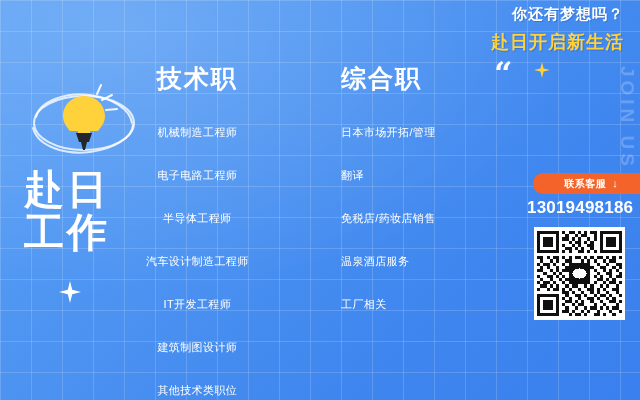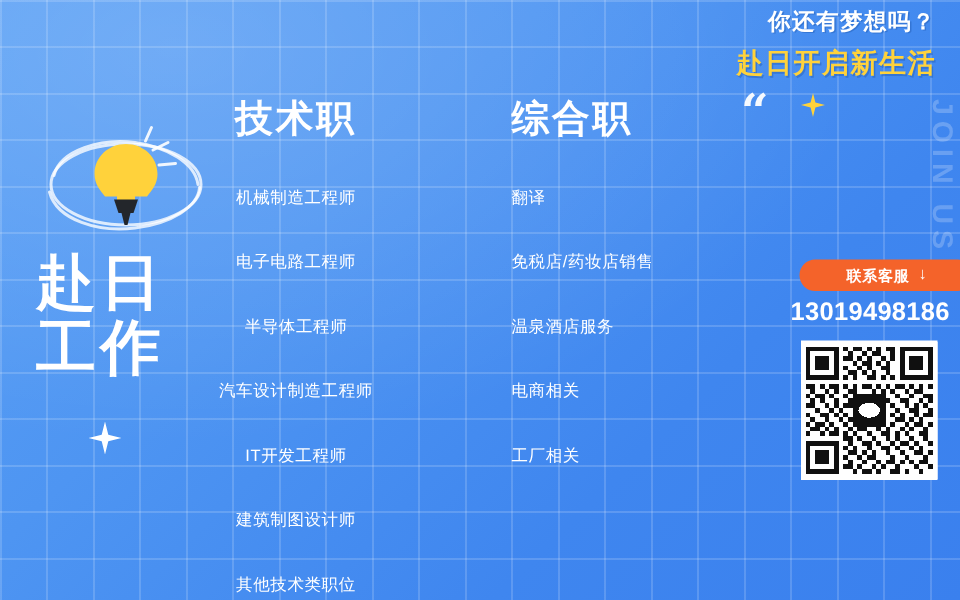--- a/index.html
+++ b/index.html
@@ -161,24 +161,24 @@
       <li>汽车设计制造工程师</li>
       <li>IT开发工程师</li>
       <li>建筑制图设计师</li>
       <li>其他技术类职位</li>
     </ul>
   </div>
 
   <div class="col col-gen">
     <div class="col-head">综合职</div>
     <ul class="col-list">
+      <li>日本市场开拓/管理</li>
       <li>翻译</li>
       <li>免税店/药妆店销售</li>
       <li>温泉酒店服务</li>
-      <li>电商相关</li>
       <li>工厂相关</li>
     </ul>
   </div>
 
   <div class="contact-btn">
     <span class="lbl">联系客服</span>
     <span class="arrow">↓</span>
   </div>
 
   <div class="phone">13019498186</div>

